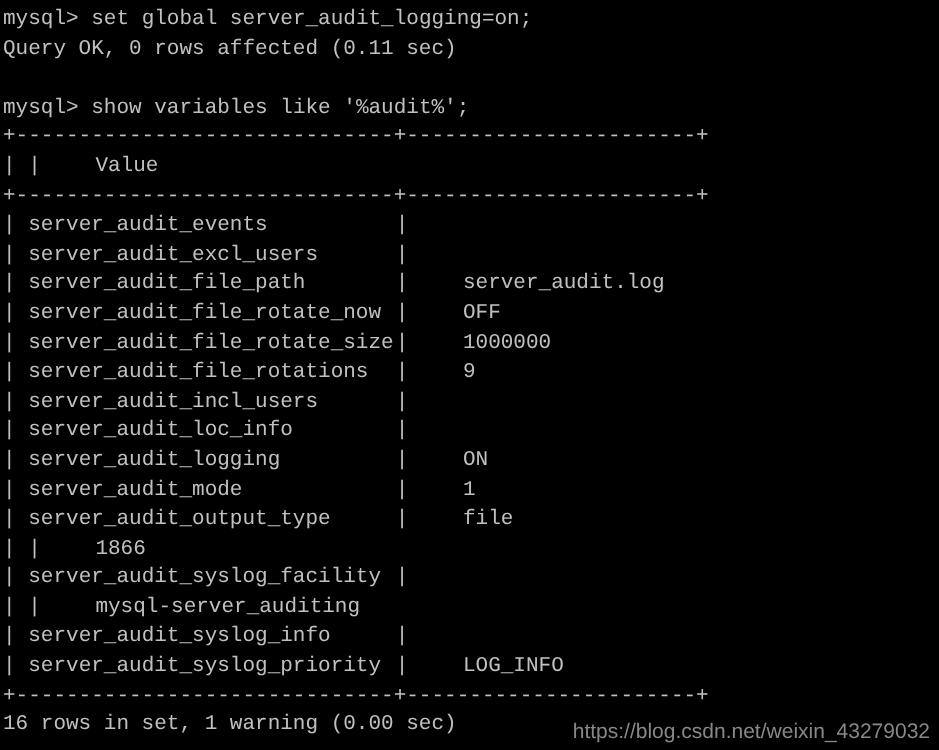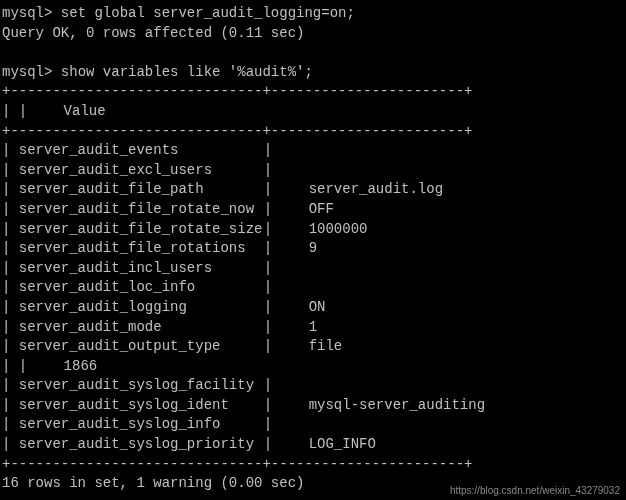--- a/index.html
+++ b/index.html
@@ -35,21 +35,21 @@
       display: inline-block;
     }
     .col2 {
       display: inline-block;
       margin-left: 28px;
     }
     .watermark {
       position: absolute;
       bottom: 2px;
       right: 6px;
-      font-size: 10px;
+      font-size: 14px;
       color: #888;
       font-family: Arial, sans-serif;
     }
   </style>
 </head>
 <body>
 
 <div class="line"><span>mysql&gt;</span> <span>set global server_audit_logging=on;</span></div>
 <div class="line">Query OK, 0 rows affected (0.11 sec)</div>
 <div class="line"> </div>
@@ -64,20 +64,20 @@
 <div class="line data-row">| <span class="col1">server_audit_file_rotate_now</span>| <span class="col2">OFF</span></div>
 <div class="line data-row">| <span class="col1">server_audit_file_rotate_size</span>| <span class="col2">1000000</span></div>
 <div class="line data-row">| <span class="col1">server_audit_file_rotations</span>| <span class="col2">9</span></div>
 <div class="line data-row">| <span class="col1">server_audit_incl_users</span>| <span class="col2"></span></div>
 <div class="line data-row">| <span class="col1">server_audit_loc_info</span>| <span class="col2"></span></div>
 <div class="line data-row">| <span class="col1">server_audit_logging</span>| <span class="col2">ON</span></div>
 <div class="line data-row">| <span class="col1">server_audit_mode</span>| <span class="col2">1</span></div>
 <div class="line data-row">| <span class="col1">server_audit_output_type</span>| <span class="col2">file</span></div>
 <div class="line data-row">| | <span class="col2">1866</span></div>
 <div class="line data-row">| <span class="col1">server_audit_syslog_facility</span>| </div>
-<div class="line data-row">| <span class="col1">server_audit_syslog_ident</span>| <span class="col2">mysql-server_auditing</span></div>
+<div class="line data-row">| | <span class="col2">mysql-server_auditing</span></div>
 <div class="line data-row">| <span class="col1">server_audit_syslog_info</span>| <span class="col2"></span></div>
 <div class="line data-row">| <span class="col1">server_audit_syslog_priority</span>| <span class="col2">LOG_INFO</span></div>
 
 <div class="table-border">+------------------------------+-----------------------+</div>
 <div class="line">16 rows in set, 1 warning (0.00 sec)</div>
 
 <div class="watermark">https://blog.csdn.net/weixin_43279032</div>
 
 </body></html>

